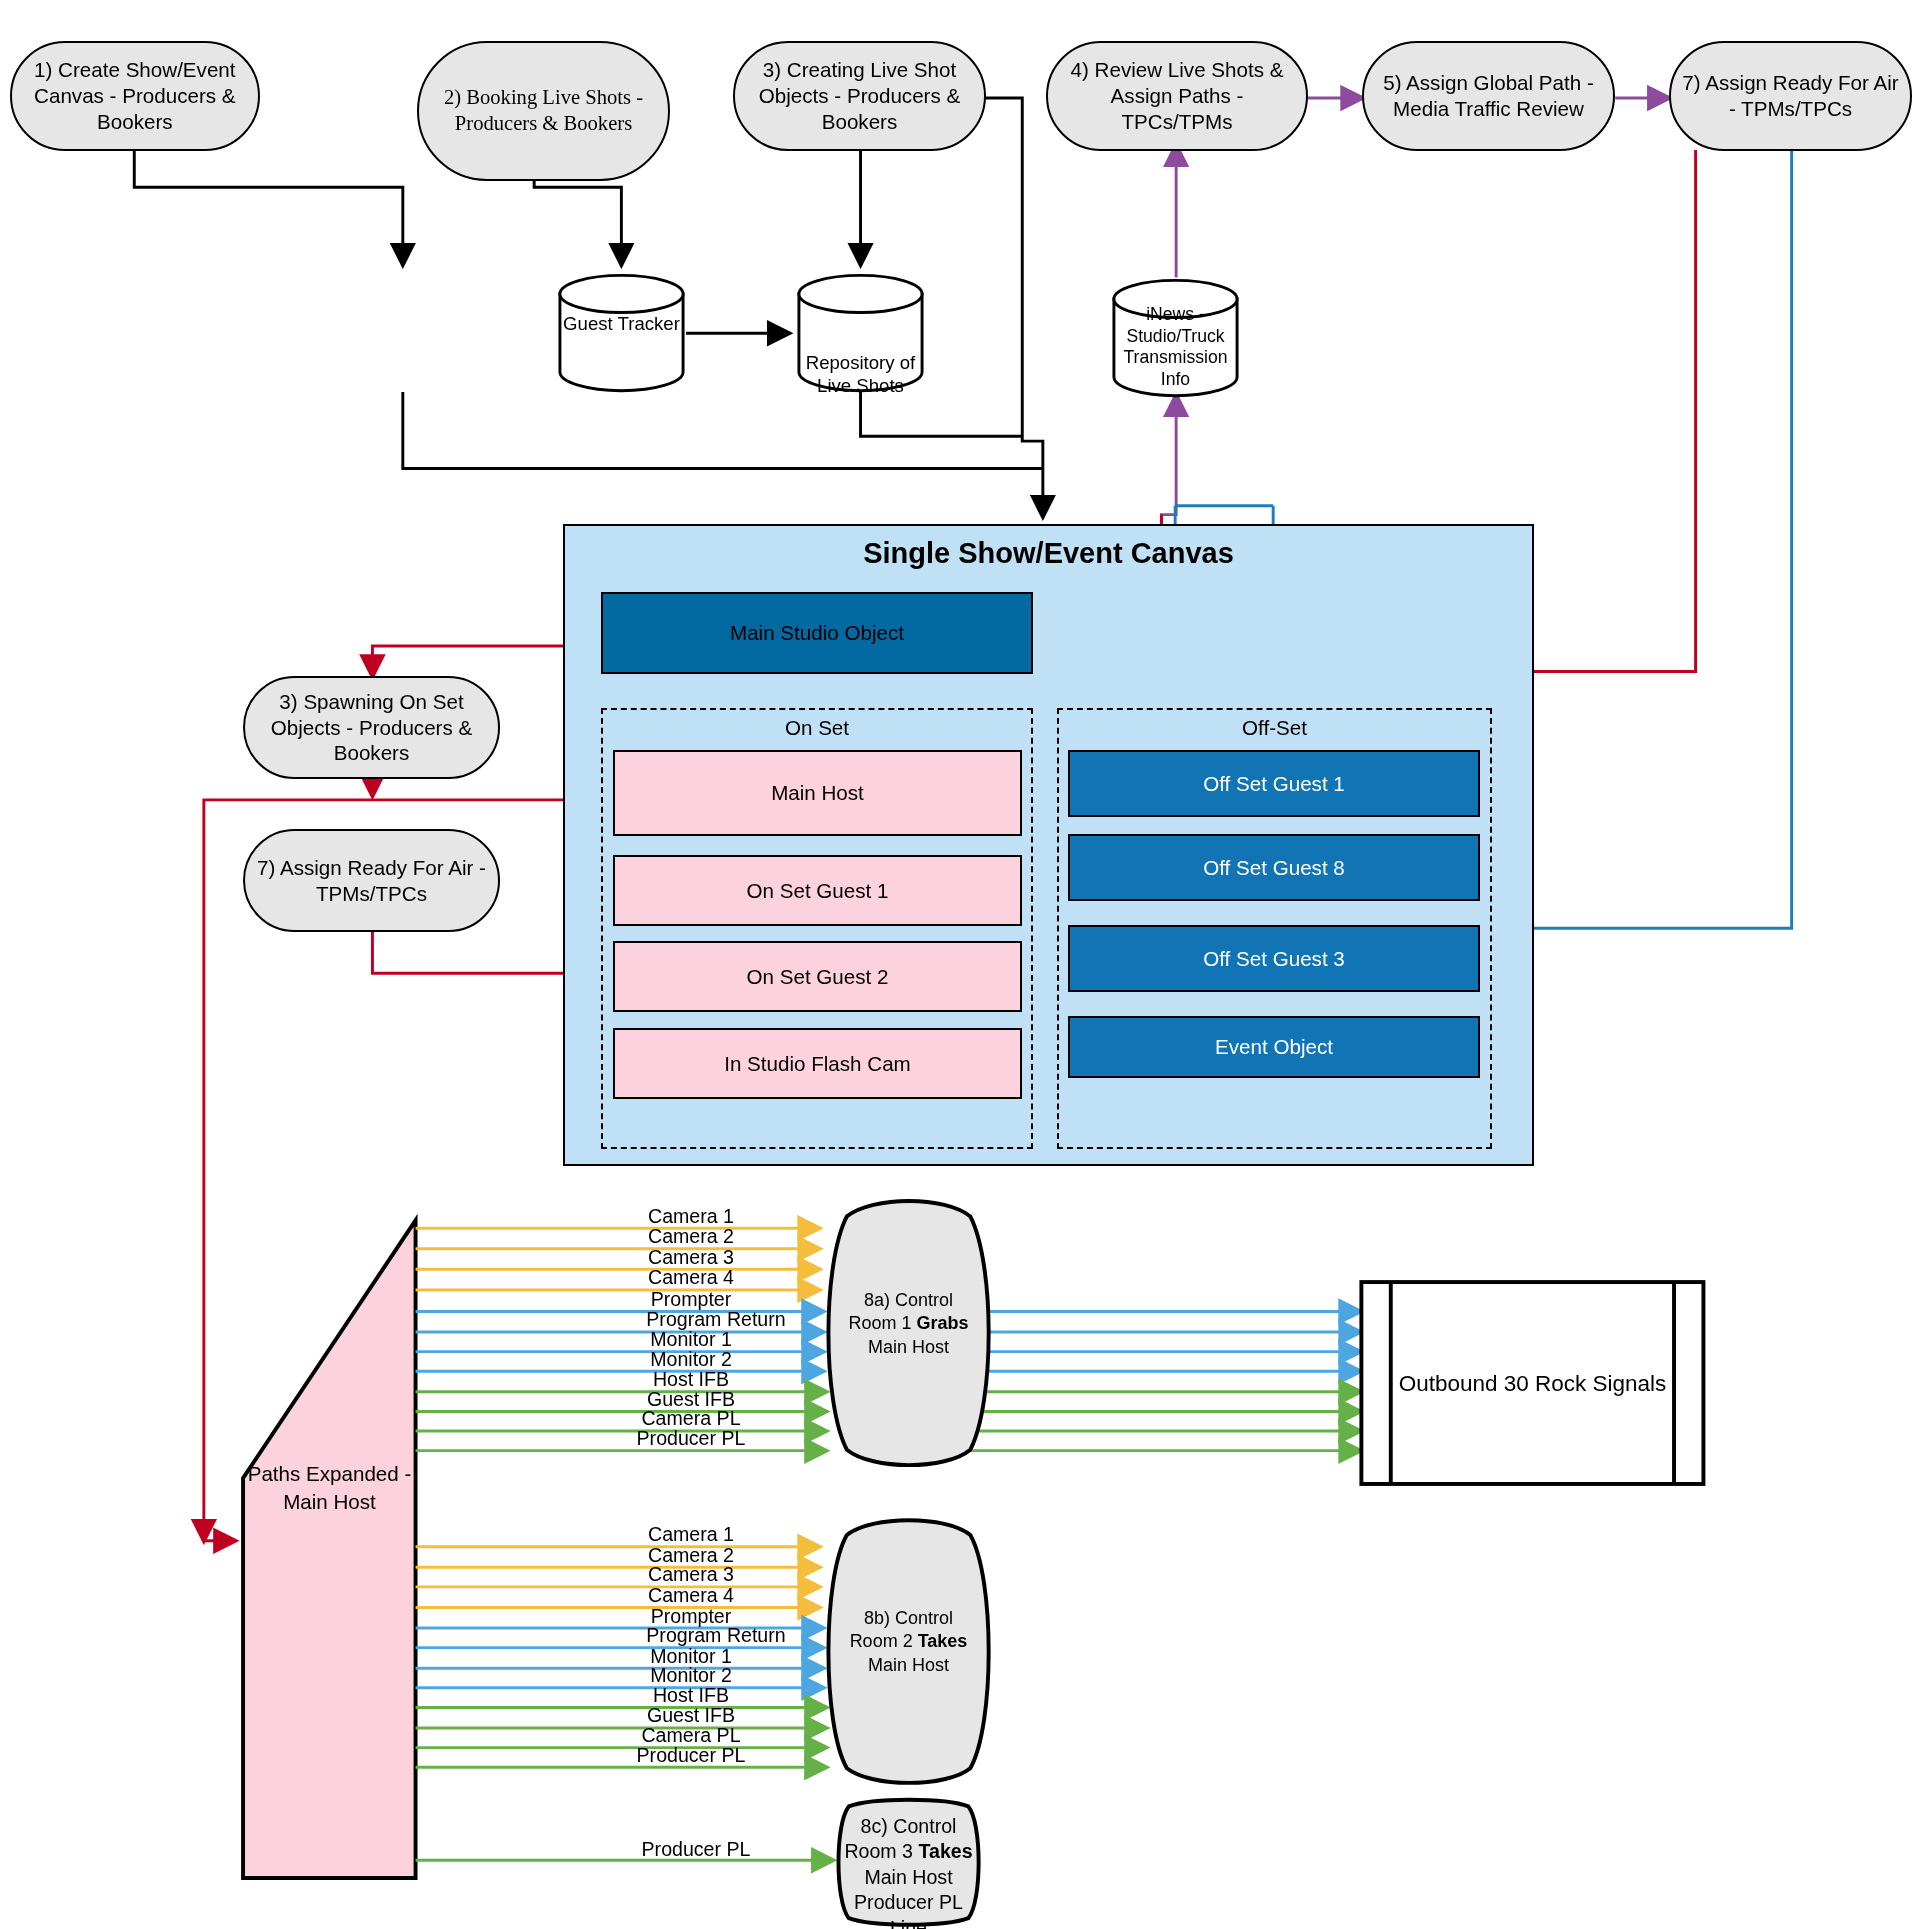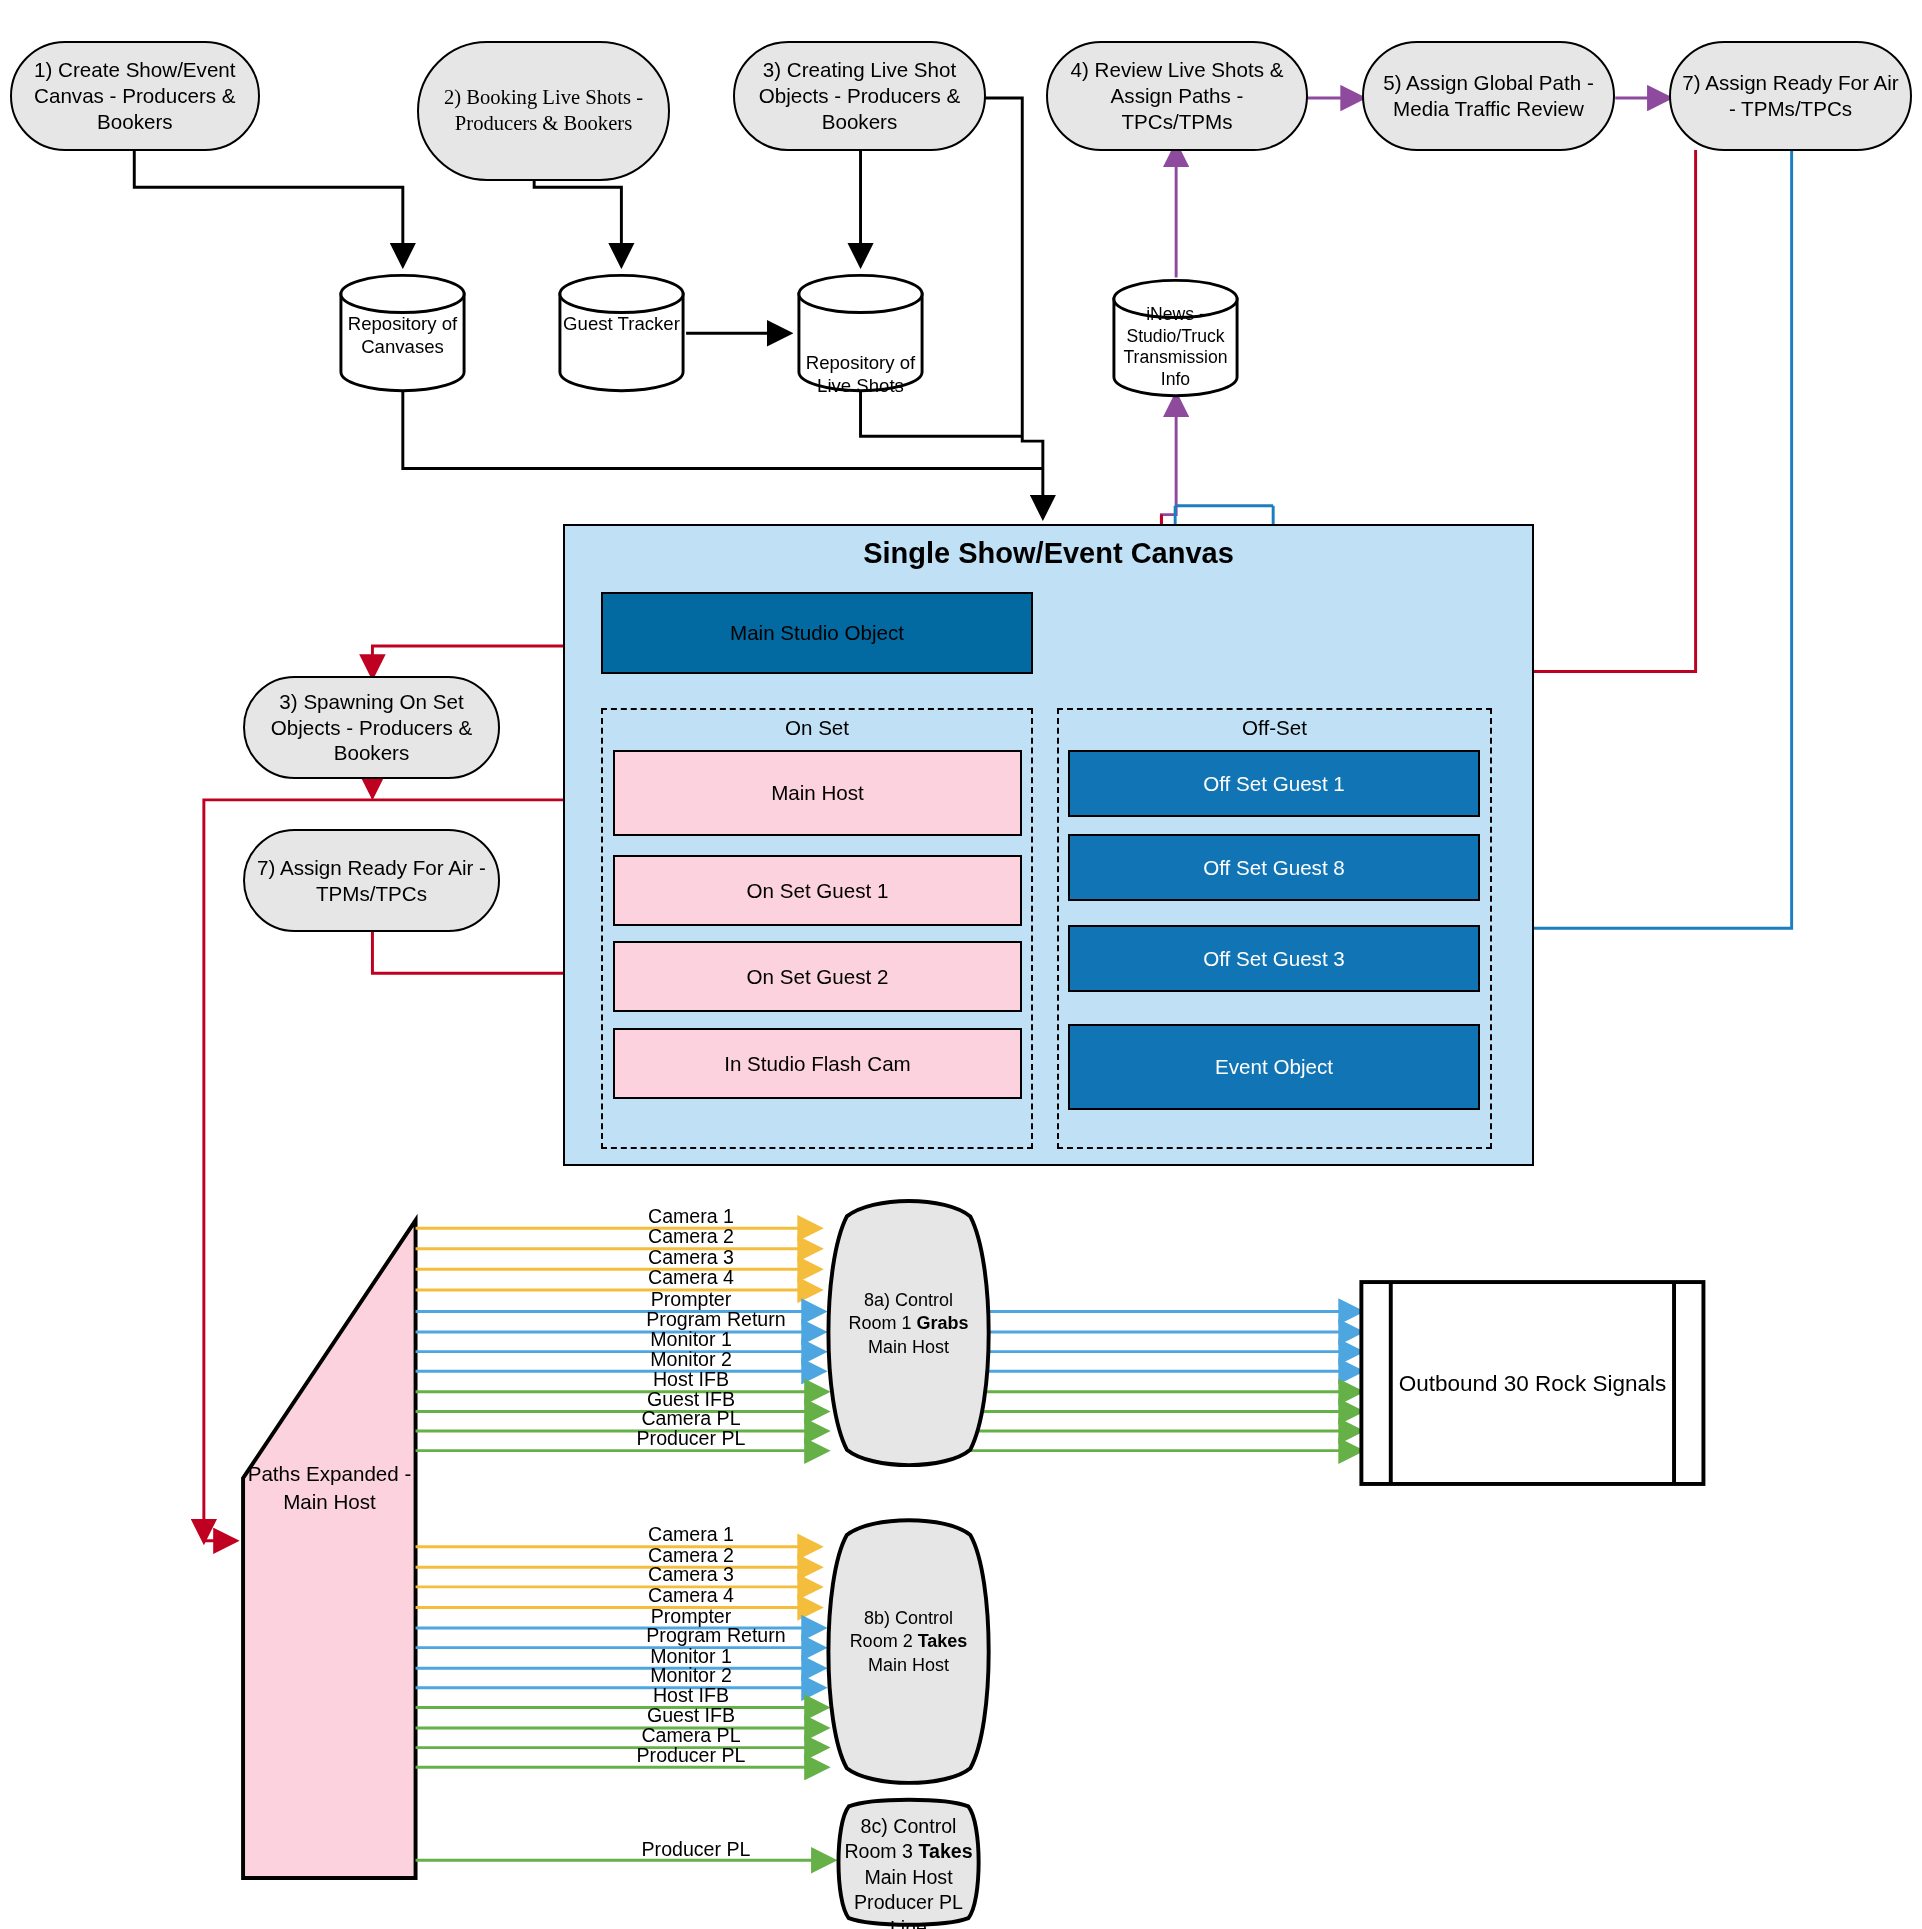--- a/index.html
+++ b/index.html
@@ -137,27 +137,20 @@
   </div>
 
   <div class="node term" style="left:1362px;top:41px;width:253px;height:110px;">
     <span>5) Assign Global Path - Media Traffic Review</span>
   </div>
 
   <div class="node term" style="left:1669px;top:41px;width:243px;height:110px;">
     <span>7) Assign Ready For Air - TPMs/TPCs</span>
   </div>
 
-  <div class="cyl-wrap" style="left:338px;top:272px;width:129px;height:122px;">
-    <svg width="129" height="122" viewBox="0 0 132 124">
-      <path d="M3,22 L3,102 A63,19 0 0 0 129,102 L129,22 Z" fill="#fff" stroke="#000" stroke-width="3"></path>
-      <ellipse cx="66" cy="22" rx="63" ry="19" fill="#fff" stroke="#000" stroke-width="3"></ellipse>
-    </svg>
-    <div class="cyl-label" style="top:41px;">Repository of Canvases</div>
-  </div>
 
   <div class="cyl-wrap" style="left:557px;top:272px;width:129px;height:122px;">
     <svg width="129" height="122" viewBox="0 0 132 124">
       <path d="M3,22 L3,102 A63,19 0 0 0 129,102 L129,22 Z" fill="#fff" stroke="#000" stroke-width="3"></path>
       <ellipse cx="66" cy="22" rx="63" ry="19" fill="#fff" stroke="#000" stroke-width="3"></ellipse>
     </svg>
     <div class="cyl-label" style="top:41px;">Guest Tracker</div>
   </div>
 
   <div class="cyl-wrap" style="left:796px;top:272px;width:129px;height:122px;">
@@ -213,21 +206,21 @@
 
   <div class="obj-blue" style="left:1068px;top:750px;width:412px;height:67px;">
     <span>Off Set Guest 1</span>
   </div>
   <div class="obj-blue" style="left:1068px;top:834px;width:412px;height:67px;">
     <span>Off Set Guest 8</span>
   </div>
   <div class="obj-blue" style="left:1068px;top:925px;width:412px;height:67px;">
     <span>Off Set Guest 3</span>
   </div>
-  <div class="obj-blue" style="left:1068px;top:1016px;width:412px;height:86px;margin-top:8px;">
+  <div class="obj-blue" style="left:1068px;top:1016px;width:412px;height:62px;">
     <span>Event Object</span>
   </div>
 
   <svg class="layer" viewBox="0 0 1961 1969">
     <polygon points="248,1508 424,1245 424,1916 248,1916" fill="#fbd2de" stroke="#000" stroke-width="4"></polygon>
   </svg>
   <div class="pe-label" style="left:243px;top:1460px;width:173px;">Paths Expanded - Main Host</div>
 
   <svg class="layer" viewBox="0 0 1961 1969">
     <g stroke-width="3" fill="none">

